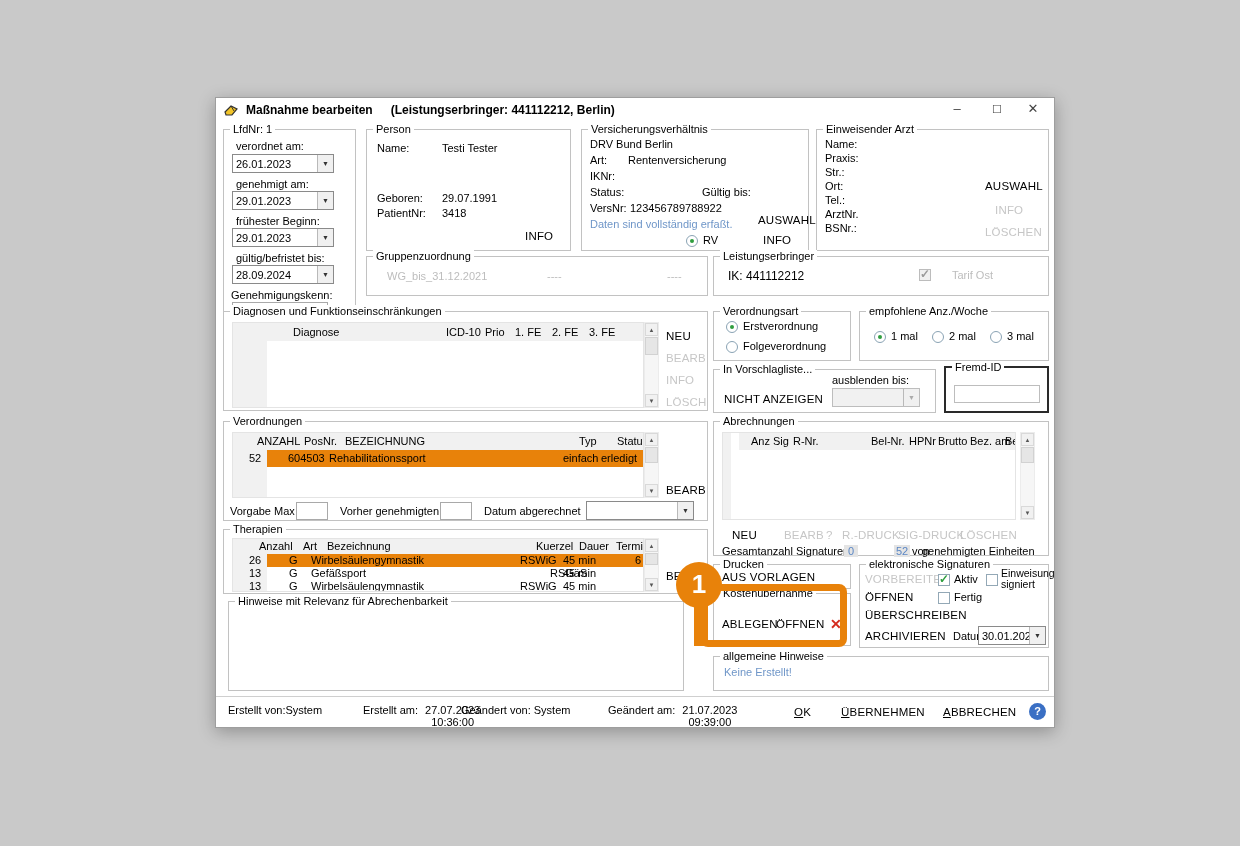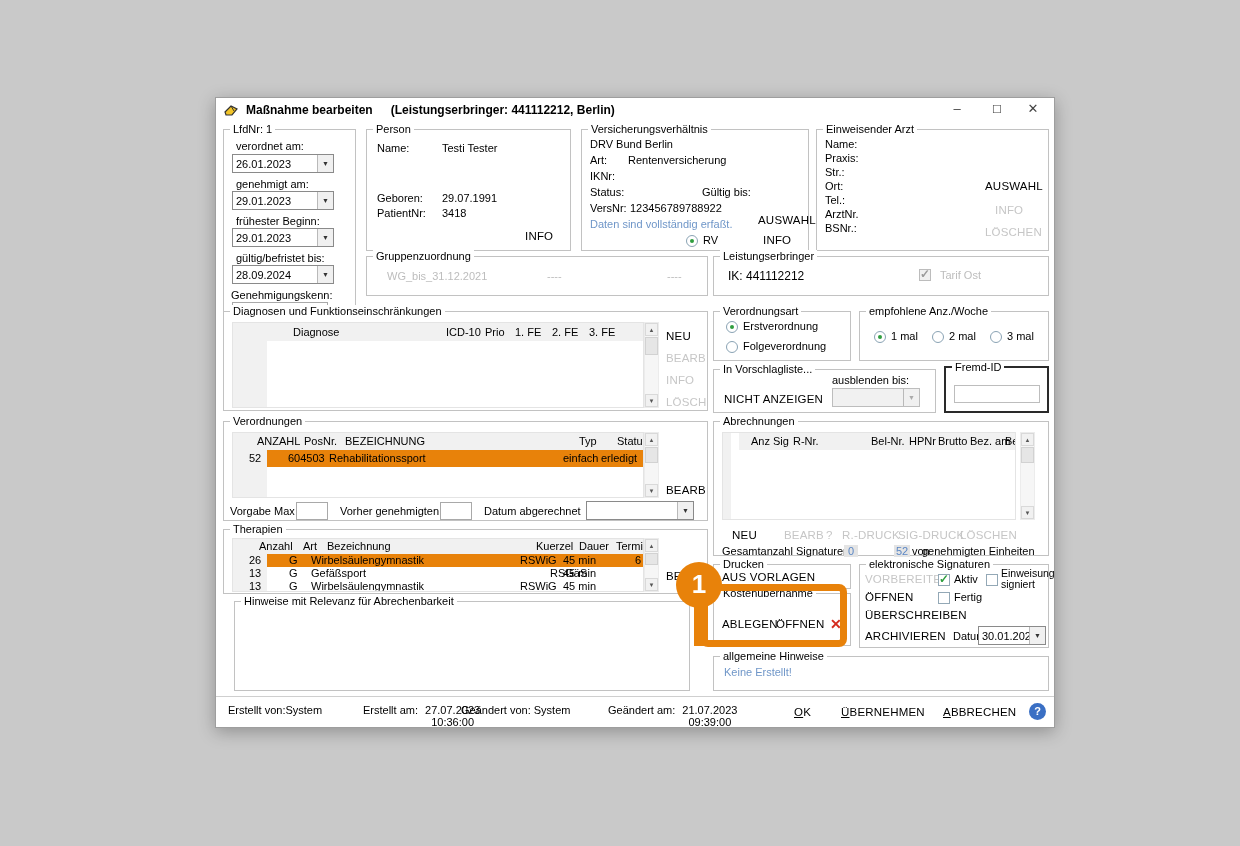--- a/index.html
+++ b/index.html
@@ -171,21 +171,21 @@
     <span class="lg">Gruppenzuordnung</span>
     <span class="lbl gray" style="left:20px; top:13px;">WG_bis_31.12.2021</span>
     <span class="lbl gray" style="left:180px; top:13px;">----</span>
     <span class="lbl gray" style="left:300px; top:13px;">----</span>
   </div>
 
   <div class="grp" style="left:497px; top:158px; width:336px; height:40px;">
     <span class="lbl lg">Leistungserbringer</span>
     <span class="lbl" style="left:14px; top:12px; font-size:12px;">IK: 441112212</span>
     <span class="cb chk offcb" style="left:205px; top:12px;"></span>
-    <span class="lbl gray" style="left:226px; top:12px;">Tarif Ost</span>
+    <span class="lbl gray" style="left:238px; top:12px;">Tarif Ost</span>
   </div>
 
   <div class="grp" style="left:7px; top:213px; width:485px; height:100px;">
     <span class="lg">Diagnosen und Funktionseinschränkungen</span>
     <div class="list" style="left:8px; top:10px; width:412px; height:86px;">
       <div class="gut"></div>
       <div class="lhead" style="height:18px; line-height:18px;">
         <span style="left:44px;">Diagnose</span>
         <span style="left:197px;">ICD-10</span>
         <span style="left:236px;">Prio</span>
@@ -343,21 +343,21 @@
       </div>
     </div>
     <div class="vs" style="left:420px; top:8px; height:54px;">
       <span class="vsb" style="top:0;">▲</span>
       <span class="vst" style="top:14px; height:12px;"></span>
       <span class="vsb" style="bottom:0;">▼</span>
     </div>
     <span class="fbtn" style="left:442px; top:40px;">BEARB</span>
   </div>
 
-  <div class="grp" style="left:18px; top:503px; width:456px; height:90px;">
+  <div class="grp" style="left:12px; top:503px; width:456px; height:90px;">
     <span class="lg">Hinweise mit Relevanz für Abrechenbarkeit</span>
   </div>
 
   <div class="grp" style="left:497px; top:466px; width:138px; height:25px;">
     <span class="lg">Drucken</span>
     <span class="fbtn" style="left:8px; top:6px;">AUS VORLAGEN</span>
   </div>
 
   <div class="grp" style="left:497px; top:495px; width:138px; height:53px;">
     <span class="lg">Kostenübernahme</span>

